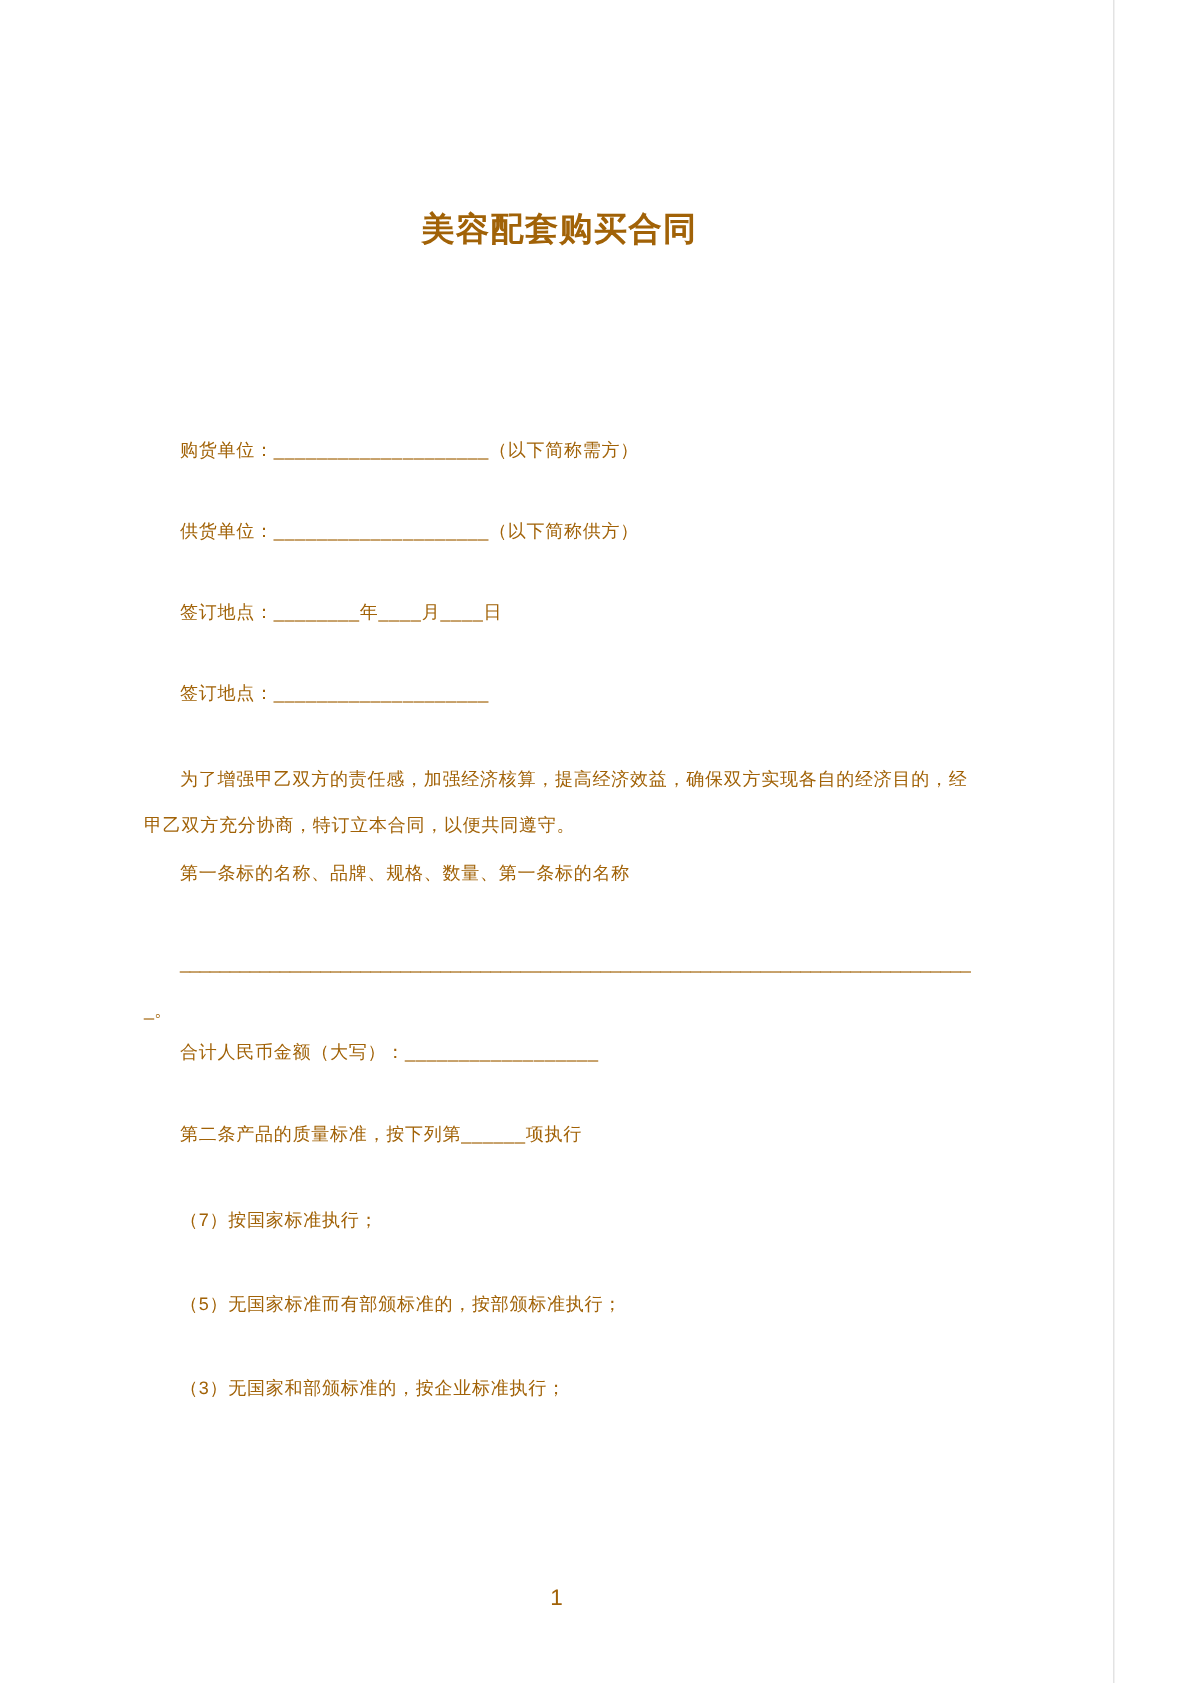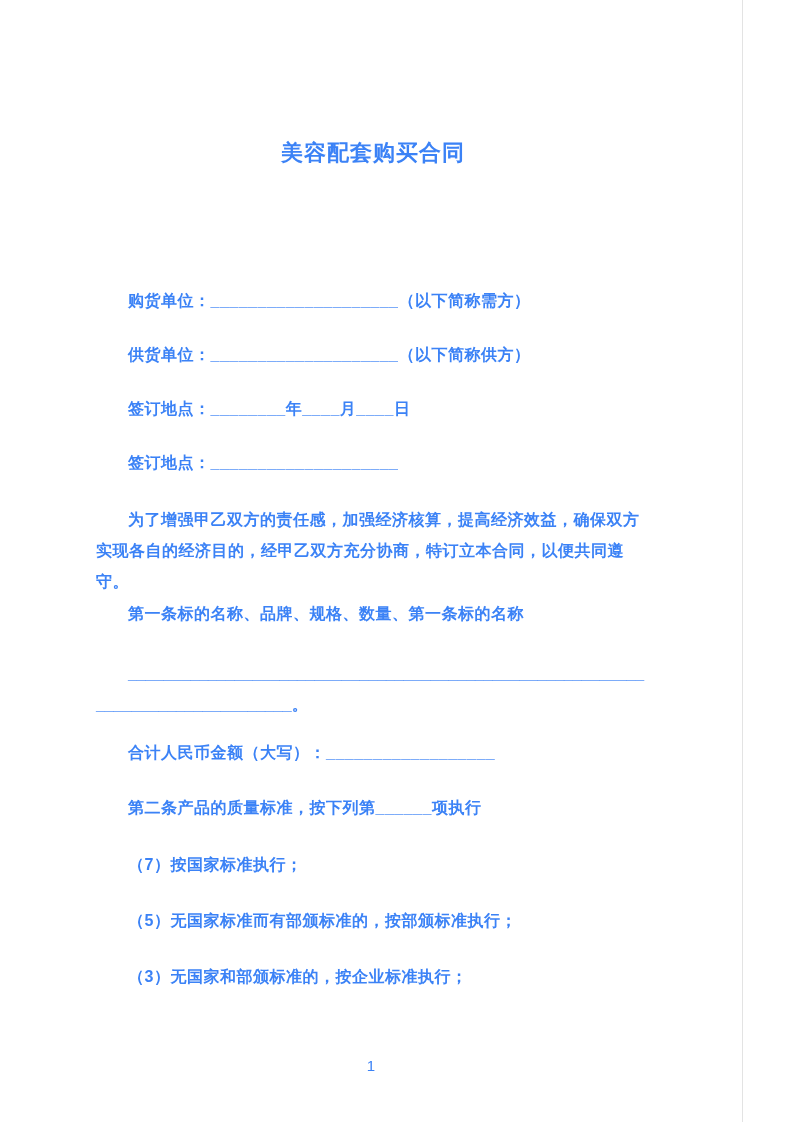--- a/index.html
+++ b/index.html
@@ -9,35 +9,35 @@
   }
   .page {
     position: relative;
     width: 742px;
     height: 1122px;
     box-sizing: border-box;
     background: #ffffff;
     outline: 1px solid #e3e3e3;
     padding: 140px 92px 40px 96px;
     font-family: "Liberation Sans", "DejaVu Sans", sans-serif;
-    color: #3b82f6;
+    color: #a16207;
     overflow: hidden;
   }
   .doc-title {
     text-align: center;
     font-size: 22px;
     font-weight: 700;
     line-height: 26px;
     margin: 0 0 122px 0;
     letter-spacing: 1px;
   }
   p {
     margin: 0;
-    font-size: 16px;
-    font-weight: 700;
+    font-size: 12px;
+    font-weight: 400;
     line-height: 25px;
   }
   .field-line {
     text-indent: 2em;
     margin-bottom: 29px;
     letter-spacing: 0.5px;
   }
   .preamble {
     text-indent: 2em;
     line-height: 31px;
@@ -47,21 +47,20 @@
   }
   .article-heading {
     text-indent: 2em;
     margin-bottom: 32px;
     letter-spacing: 0.5px;
   }
   .fill-blank {
     text-indent: 2em;
     line-height: 31px;
     word-break: break-all;
-    margin-bottom: 20px;
   }
   .total-line {
     text-indent: 2em;
     margin-bottom: 30px;
     letter-spacing: 0.5px;
   }
   .quality-item {
     text-indent: 2em;
     margin-bottom: 31px;
     letter-spacing: 0.5px;

